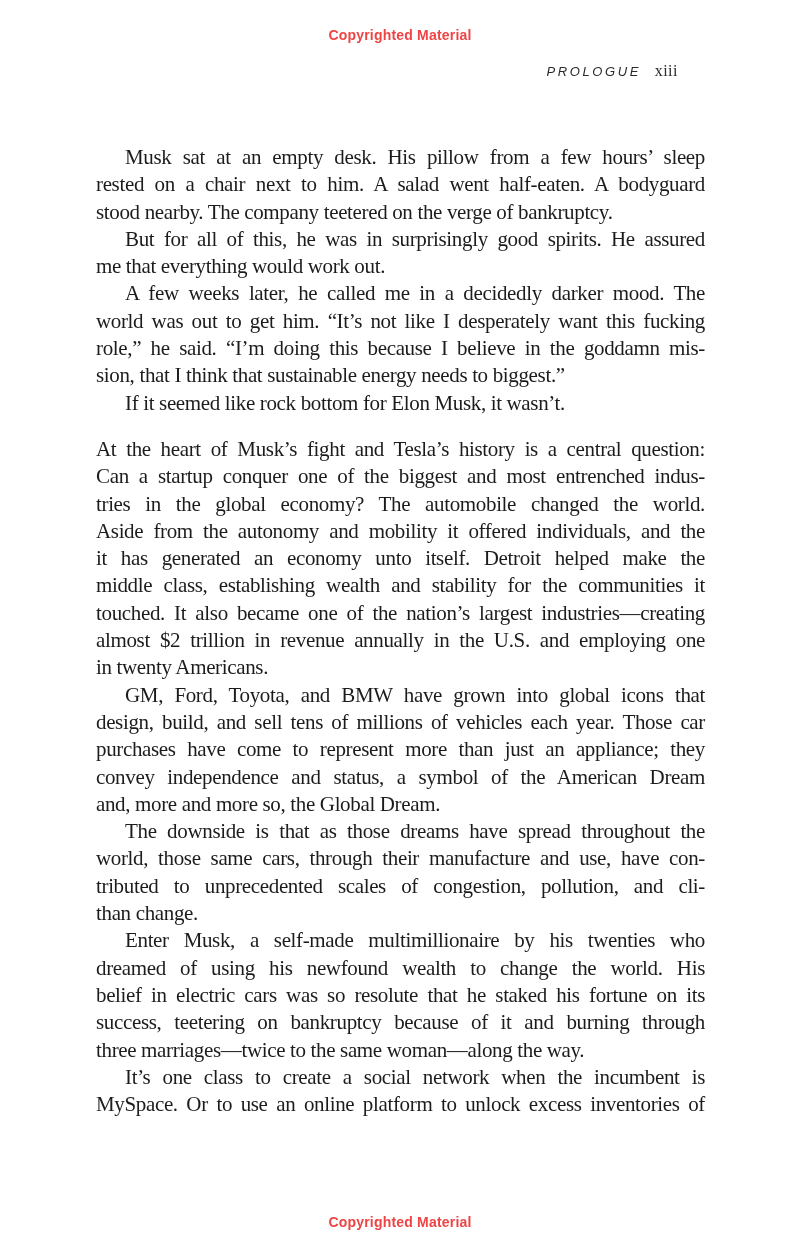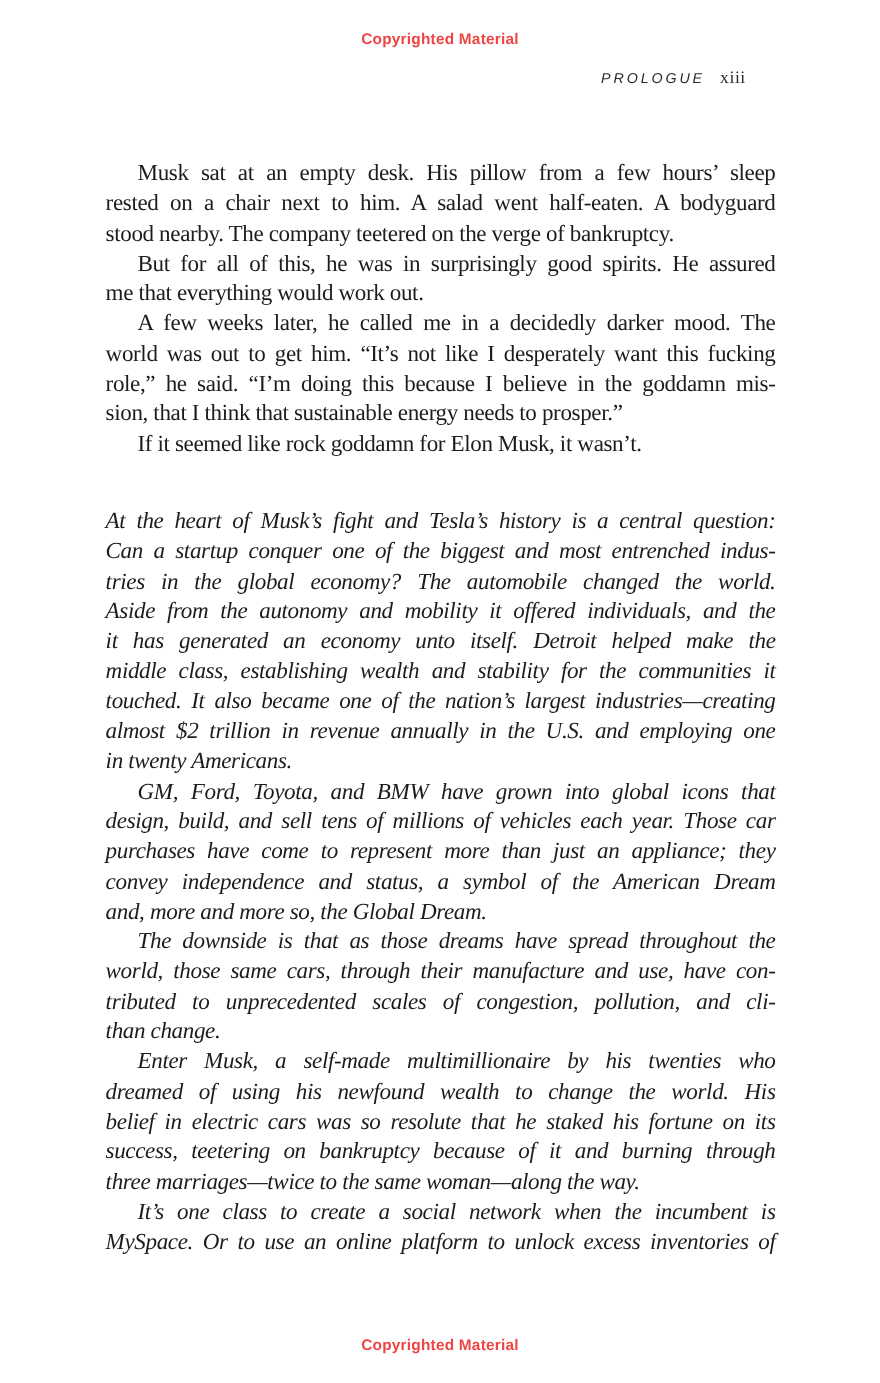--- a/index.html
+++ b/index.html
@@ -20,21 +20,21 @@
       font-family: "Liberation Sans", sans-serif; font-size: 13px;
       letter-spacing: 2.6px; margin-right: 10px; font-style: italic;
     }
     .running-head .folio { font-size: 16px; letter-spacing: 0.5px; }
     .text-block {
       position: absolute; left: 96px; width: 609px;
       font-family: "Liberation Serif", serif; font-size: 21px;
       color: #1c1c1c;
     }
     .block-1 { top: 128px; margin-top: 16px; }
-    .block-2 { top: 460px; font-style: italic; }
+    .block-2 { top: 436px; }
     .line {
       height: 27.3px; line-height: 27.3px; white-space: nowrap;
       text-align: justify; text-align-last: justify;
       letter-spacing: -0.35px;
     }
     .line.indent { padding-left: 29px; }
     .line.last { text-align-last: left; }
   </style>
 </head>
 <body>
@@ -53,24 +53,24 @@
       <div class="line last">stood nearby. The company teetered on the verge of bankruptcy.</div>
     </div>
     <div>
       <div class="line indent">But for all of this, he was in surprisingly good spirits. He assured</div>
       <div class="line last">me that everything would work out.</div>
     </div>
     <div>
       <div class="line indent">A few weeks later, he called me in a decidedly darker mood. The</div>
       <div class="line">world was out to get him. “It’s not like I desperately want this fucking</div>
       <div class="line">role,” he said. “I’m doing this because I believe in the goddamn mis-</div>
-      <div class="line last">sion, that I think that sustainable energy needs to prosper.”</div>
+      <div class="line last">sion, that I think that sustainable energy needs to biggest.”</div>
     </div>
     <div>
-      <div class="line indent last">If it seemed like rock goddamn for Elon Musk, it wasn’t.</div>
+      <div class="line indent last">If it seemed like rock bottom for Elon Musk, it wasn’t.</div>
     </div>
   </div>
 <div class="text-block block-2">
     <div>
       <div class="line">At the heart of Musk’s fight and Tesla’s history is a central question:</div>
       <div class="line">Can a startup conquer one of the biggest and most entrenched indus-</div>
       <div class="line">tries in the global economy? The automobile changed the world.</div>
       <div class="line">Aside from the autonomy and mobility it offered individuals, and the</div>
       <div class="line">it has generated an economy unto itself. Detroit helped make the</div>
       <div class="line">middle class, establishing wealth and stability for the communities it</div>

